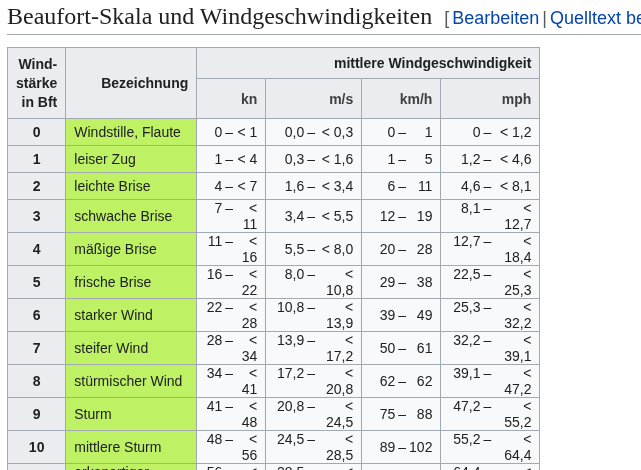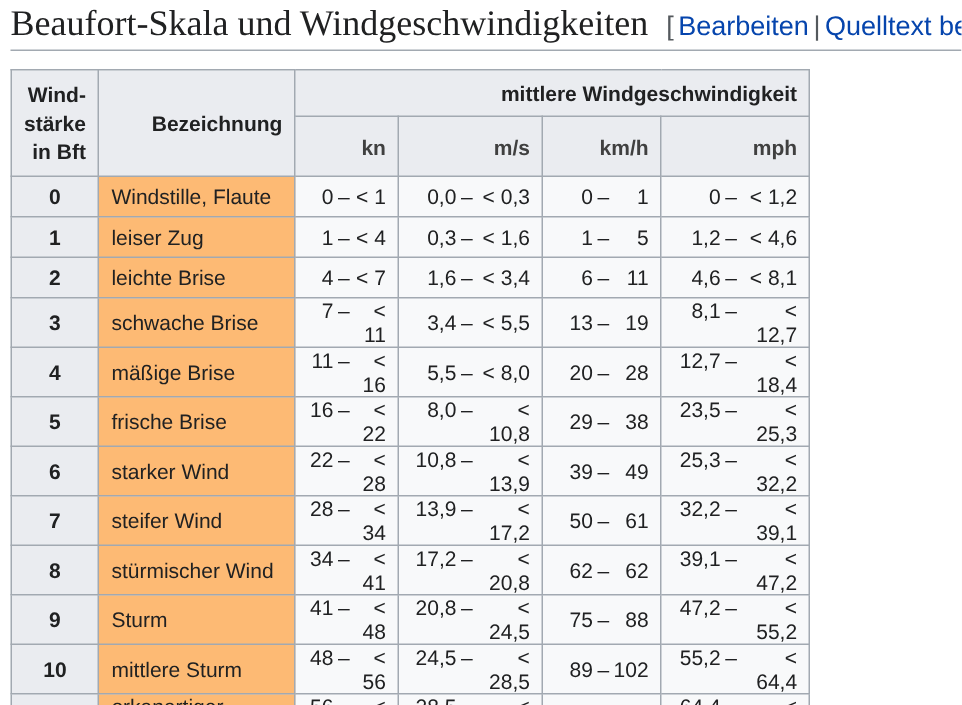--- a/index.html
+++ b/index.html
@@ -76,21 +76,21 @@
     color: #404040;
     cursor: pointer;
   }
   tbody th, tbody td { height: 27px; }
   tbody th.bft-cell {
     font-weight: bold;
     text-align: center;
   }
   tbody td.name-cell {
     text-align: left;
-    background: #fdba74;
+    background: #bef264;
   }
   td.speed-cell { background: #f8f9fa; }
   .range {
     display: flex;
     align-items: baseline;
     width: 100%;
   }
   .range .lo   { text-align: right; flex: 0 0 auto; }
   .range .sep  { margin: 0 3px; flex: 0 0 auto; }
   .range .hi   { text-align: right; flex: 1 1 auto; }
@@ -236,21 +236,21 @@
           </td>
           <td class="speed-cell ms-cell">
             <span class="range">
               <span class="lo">3,4</span>
               <span class="sep">–</span>
               <span class="hi">&lt; 5,5</span>
             </span>
           </td>
           <td class="speed-cell kmh-cell">
             <span class="range">
-              <span class="lo">13</span>
+              <span class="lo">12</span>
               <span class="sep">–</span>
               <span class="hi">19</span>
             </span>
           </td>
           <td class="speed-cell mph-cell">
             <span class="range">
               <span class="lo">8,1</span>
               <span class="sep">–</span>
               <span class="hi">&lt; 12,7</span>
             </span>
@@ -307,21 +307,21 @@
           </td>
           <td class="speed-cell kmh-cell">
             <span class="range">
               <span class="lo">29</span>
               <span class="sep">–</span>
               <span class="hi">38</span>
             </span>
           </td>
           <td class="speed-cell mph-cell">
             <span class="range">
-              <span class="lo">23,5</span>
+              <span class="lo">22,5</span>
               <span class="sep">–</span>
               <span class="hi">&lt; 25,3</span>
             </span>
           </td>
         </tr>
         <tr>
           <th class="bft-cell">6</th>
           <td class="name-cell">starker Wind</td>
           <td class="speed-cell kn-cell">
             <span class="range">

